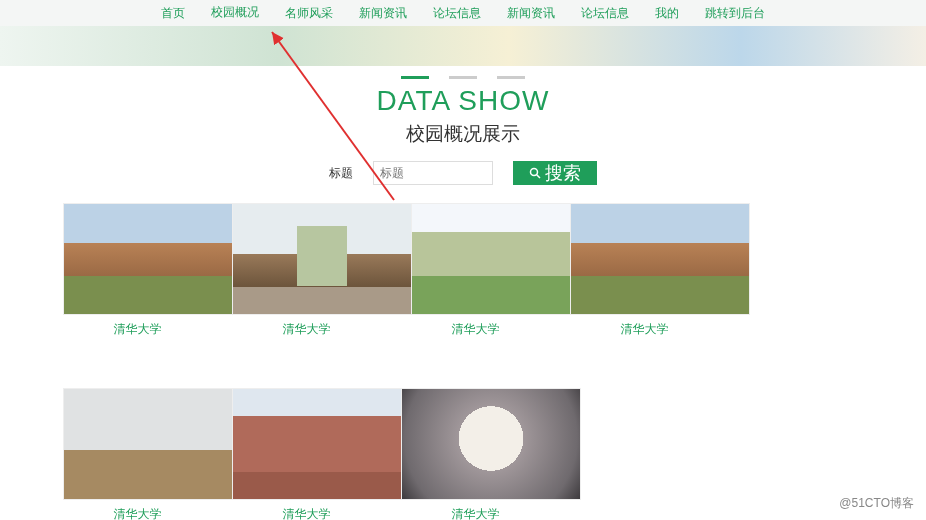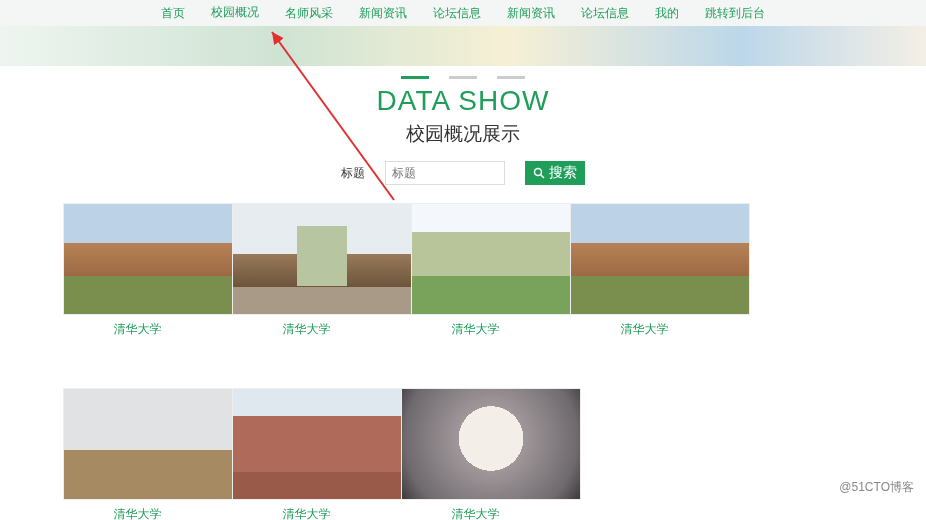--- a/index.html
+++ b/index.html
@@ -9,27 +9,27 @@
   .topnav a.active { border-bottom: 1px solid #f97316; }
   .banner { height: 40px; background: linear-gradient(90deg, #eef5f0 0%, #cfe3d3 30%, #f6f0d5 55%, #bcd7ea 80%, #f4efe5 100%); position: relative; }
   .prog { display: flex; gap: 20px; justify-content: center; margin-top: 10px; }
   .prog span { width: 28px; height: 3px; background: #ccc; }
   .prog span.on { background: #1f9e5a; }
   .title-en { color: #1f9e5a; font-size: 28px; text-align: center; margin-top: 6px; letter-spacing: 1px; }
   .title-cn { color: #333; font-size: 19px; text-align: center; margin-top: 4px; }
   .searchbar { display: flex; align-items: center; justify-content: center; gap: 20px; margin-top: 14px; }
   .searchbar label { color: #333; font-size: 12px; }
   .searchbar input { border: 1px solid #ddd; height: 24px; width: 120px; padding: 0 6px; font-size: 12px; color: #bbb; }
-  .btn { background: #1f9e5a; color: #fff; border: none; height: 24px; padding: 0 8px; font-size: 14px; display: inline-flex; align-items: center; gap: 4px; cursor: pointer; }
+  .btn { background: #1f9e5a; color: #fff; border: none; height: 24px; padding: 0 16px; font-size: 18px; display: inline-flex; align-items: center; gap: 4px; cursor: pointer; }
   .grid { width: 800px; margin: 18px auto 0 auto; display: flex; flex-wrap: wrap; gap: 20px 20px; }
   .card { width: 149px; }
   .thumb { width: 180px; height: 112px; border: 1px solid #eee; }
   .cap { text-align: center; color: #1f9e5a; font-size: 12px; margin-top: 6px; cursor: pointer; }
   .row2 { margin-top: 30px; }
-  .watermark { position: absolute; right: 12px; bottom: 24px; color: #888; font-size: 12px; }
+  .watermark { position: absolute; right: 12px; bottom: 8px; color: #888; font-size: 12px; }
   
   .arrow { position: absolute; left: 214px; top: 30px; z-index: 50; pointer-events: none; }
   
   .t0 { background: linear-gradient(180deg,#bcd2e6 0%,#bcd2e6 35%,#b98256 35%,#9b6a45 65%,#7a8f4e 65%,#7a8f4e 100%); }
   .t1 { background: linear-gradient(180deg,#e6ecef 0%,#e6ecef 45%,#9a7a5a 45%,#6d553c 75%,#a99a88 75%,#a99a88 100%); position:relative; }
   .t1::after{content:"";position:absolute;left:50%;top:20%;width:50px;height:60px;background:#b7c6a0;transform:translateX(-50%);}
   .t2 { background: linear-gradient(180deg,#f4f7fb 0%,#f4f7fb 25%,#b8c59a 25%,#b8c59a 65%,#79a35a 65%,#79a35a 100%); }
   .t4 { background: linear-gradient(180deg,#e0e2e3 0%,#e0e2e3 55%,#a68a62 55%,#a68a62 100%); }
   .t5 { background: linear-gradient(180deg,#dfe7ef 0%,#dfe7ef 25%,#b06a5a 25%,#b06a5a 75%,#9a5a4a 75%,#9a5a4a 100%); }
   .t6 { background: radial-gradient(circle at 50% 45%, #f3efe8 0%, #f3efe8 30%, #a0979a 30%, #6f6a6e 80%, #3d3a3d 100%); }

